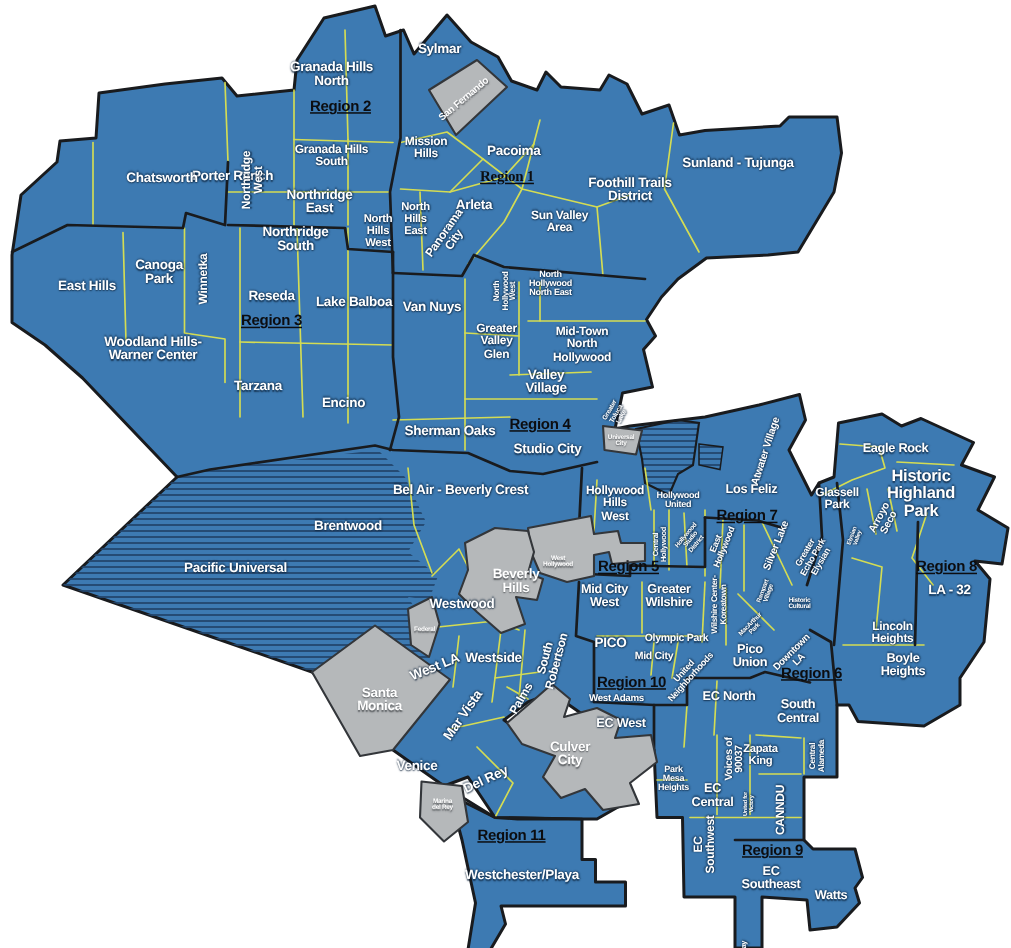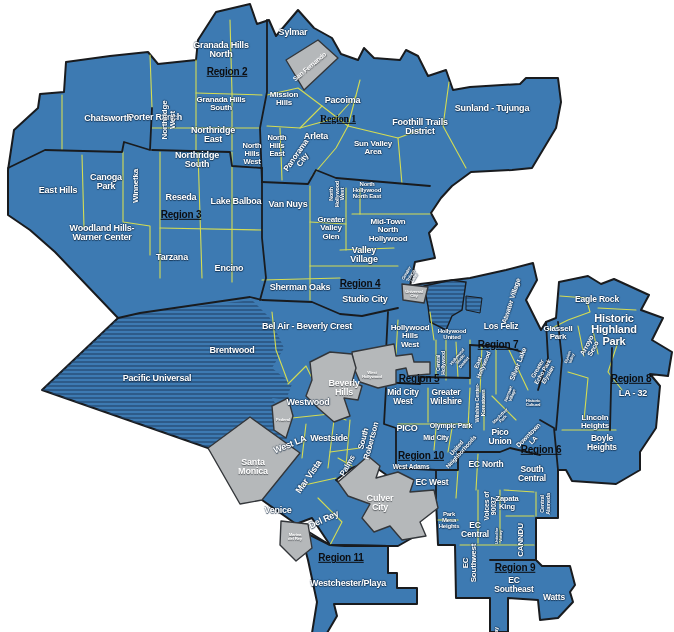--- a/index.html
+++ b/index.html
@@ -310,21 +310,21 @@
 Cultural</div>
       <div class="lbl" style="left: 500px; top: 437px; font-size: 8.5px; transform: translate(-50%, -50%) rotate(0deg);">Pico
 Union</div>
       <div class="lbl" style="left: 531px; top: 438px; font-size: 6.5px; transform: translate(-50%, -50%) rotate(-45deg);">Downtown
 LA</div>
       <div class="lbl region" style="left: 541px; top: 450px; font-size: 10px; transform: translate(-50%, -50%) rotate(0deg);">Region 6</div>
       <div class="lbl region" style="left: 421px; top: 456px; font-size: 10px; transform: translate(-50%, -50%) rotate(0deg); text-align: center;">Region 10</div>
       <div class="lbl" style="left: 411px; top: 467px; font-size: 6.5px; transform: translate(-50%, -50%) rotate(0deg);">West Adams</div>
       <div class="lbl" style="left: 459px; top: 450px; font-size: 6px; transform: translate(-50%, -50%) rotate(-48deg);">United
 Neighborhoods</div>
-      <div class="lbl" style="left: 432px; top: 482px; font-size: 8.5px; transform: translate(-50%, -50%) rotate(0deg);">EC West</div>
+      <div class="lbl" style="left: 414px; top: 482px; font-size: 8.5px; transform: translate(-50%, -50%) rotate(0deg);">EC West</div>
       <div class="lbl" style="left: 486px; top: 464px; font-size: 8.5px; transform: translate(-50%, -50%) rotate(0deg);">EC North</div>
       <div class="lbl" style="left: 532px; top: 474px; font-size: 8.5px; transform: translate(-50%, -50%) rotate(0deg);">South
 Central</div>
       <div class="lbl" style="left: 490px; top: 506px; font-size: 7px; transform: translate(-50%, -50%) rotate(-90deg);">Voices of
 90037</div>
       <div class="lbl" style="left: 507px; top: 503px; font-size: 7.5px; transform: translate(-50%, -50%) rotate(0deg);">Zapata
 King</div>
       <div class="lbl" style="left: 546px; top: 504px; font-size: 5.5px; transform: translate(-50%, -50%) rotate(-90deg);">Central
 Alameda</div>
       <div class="lbl" style="left: 449px; top: 520px; font-size: 6px; transform: translate(-50%, -50%) rotate(0deg);">Park

